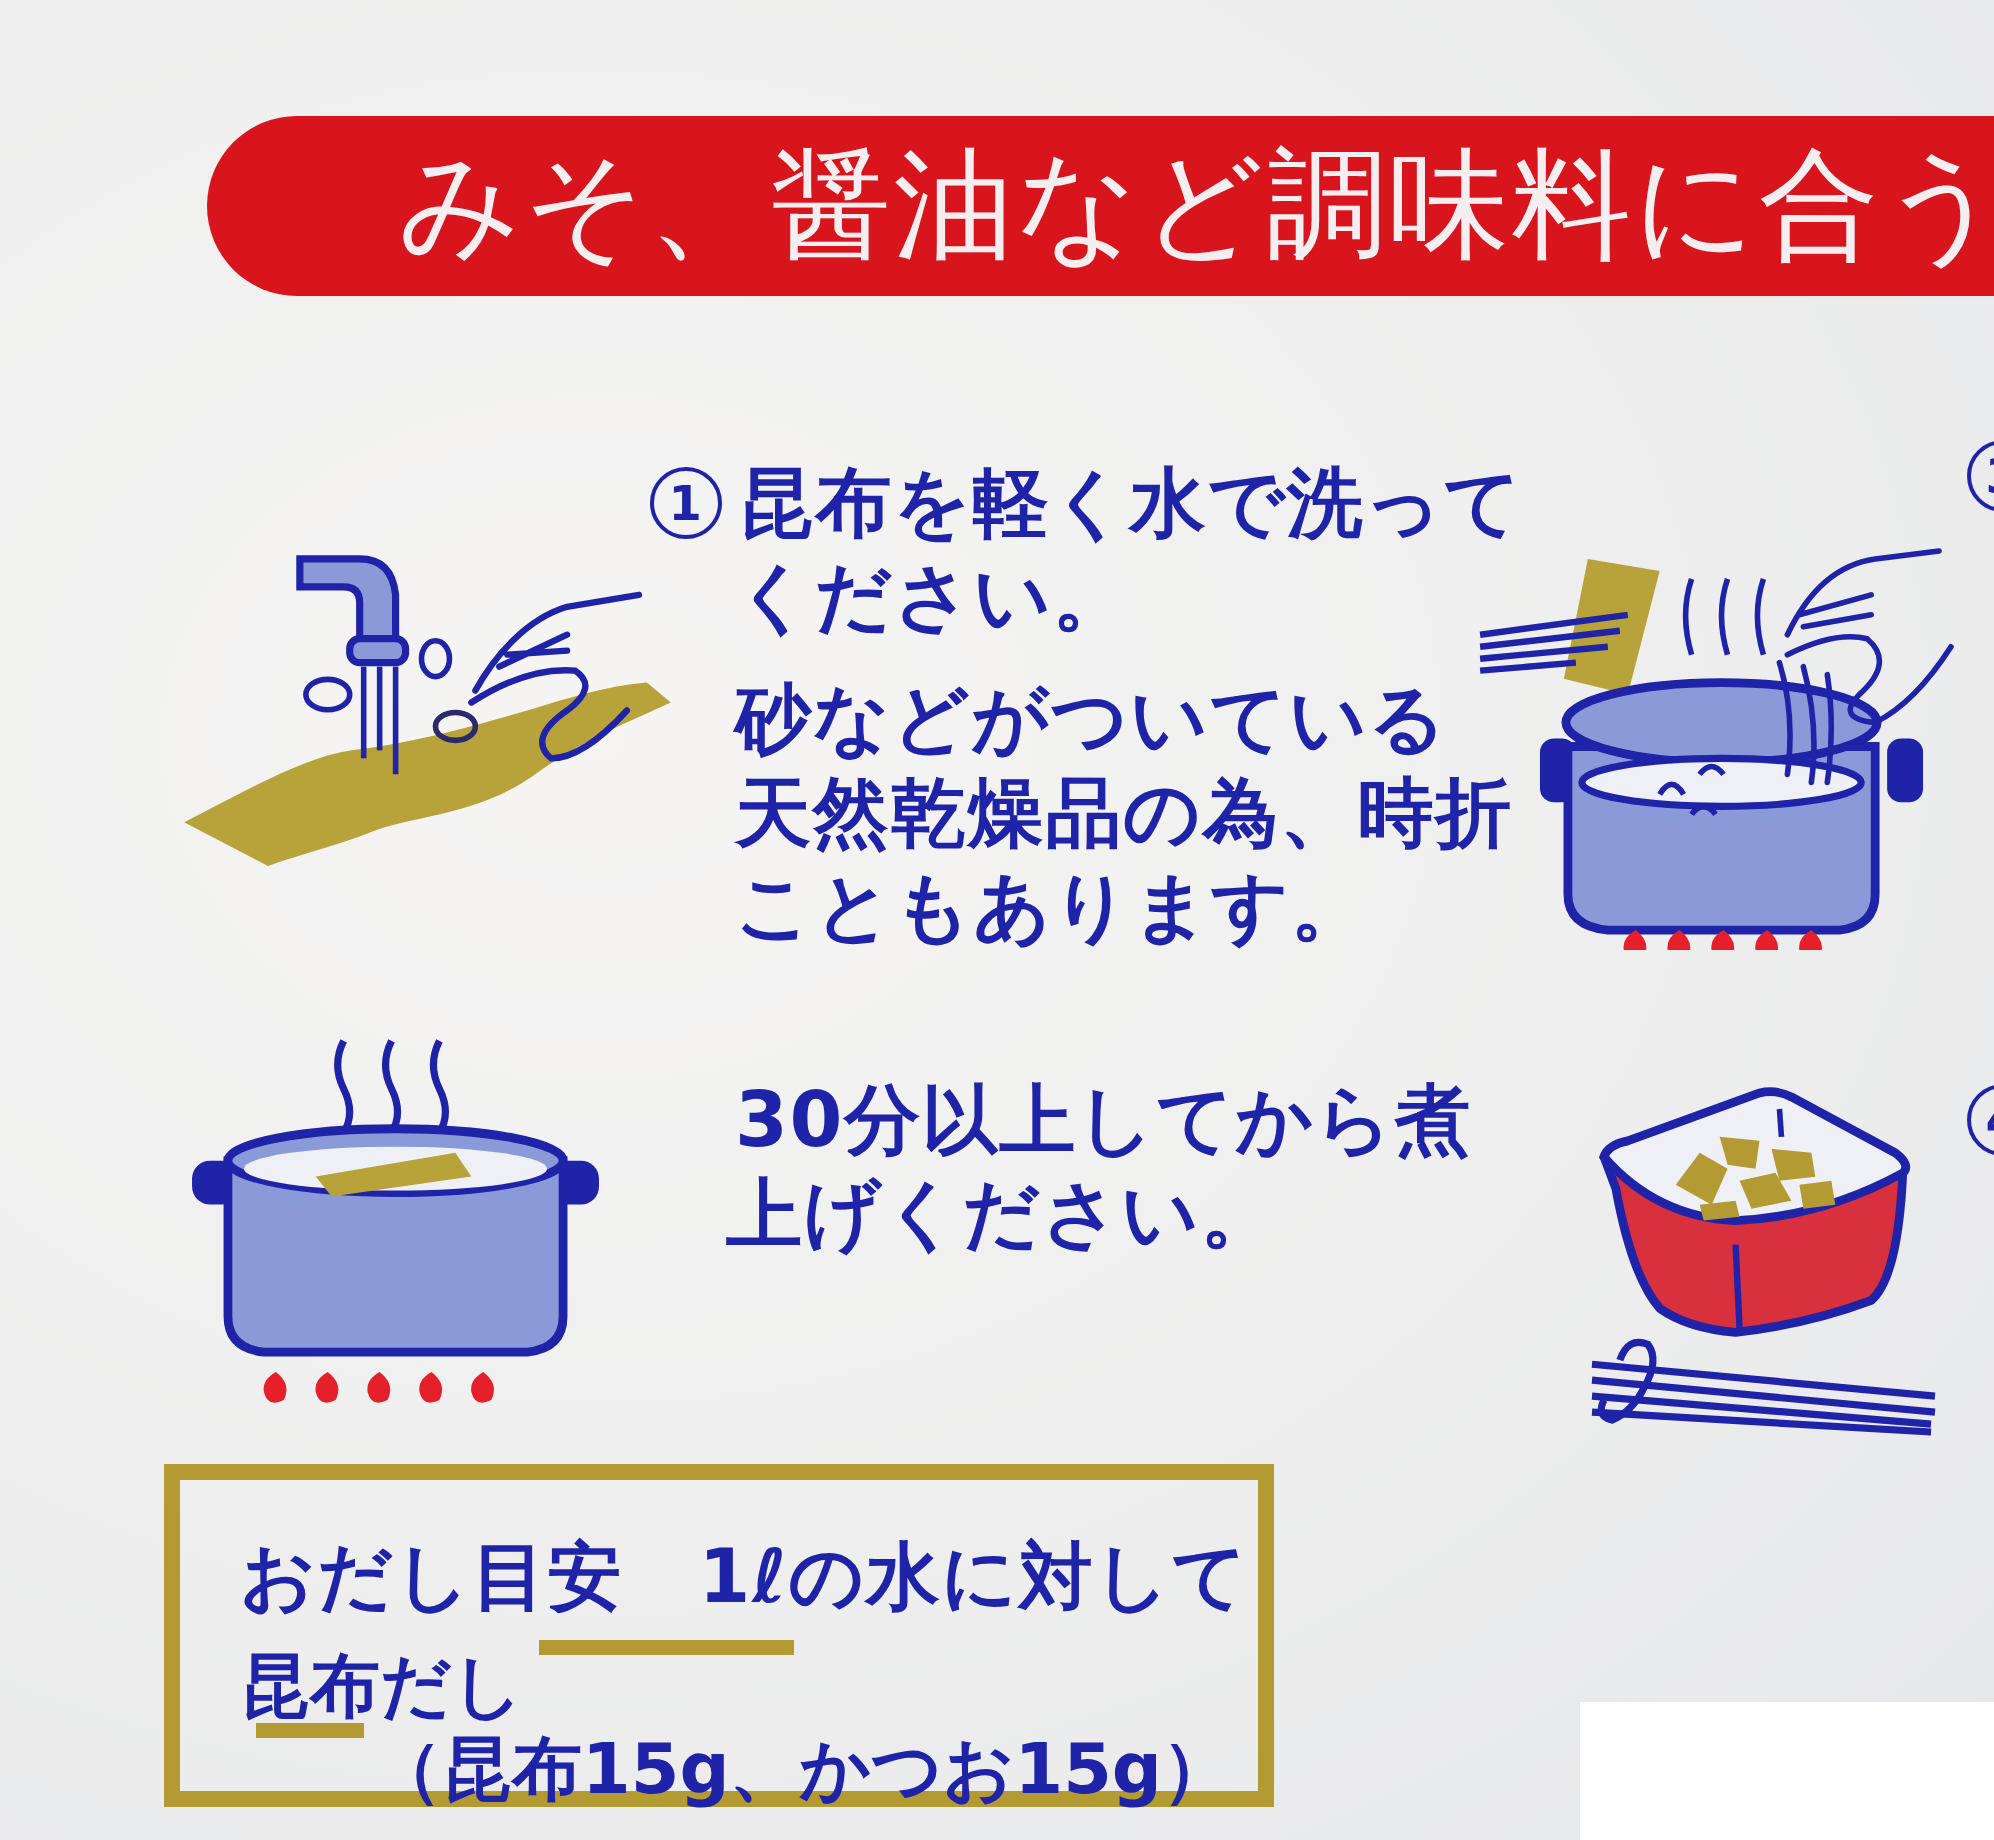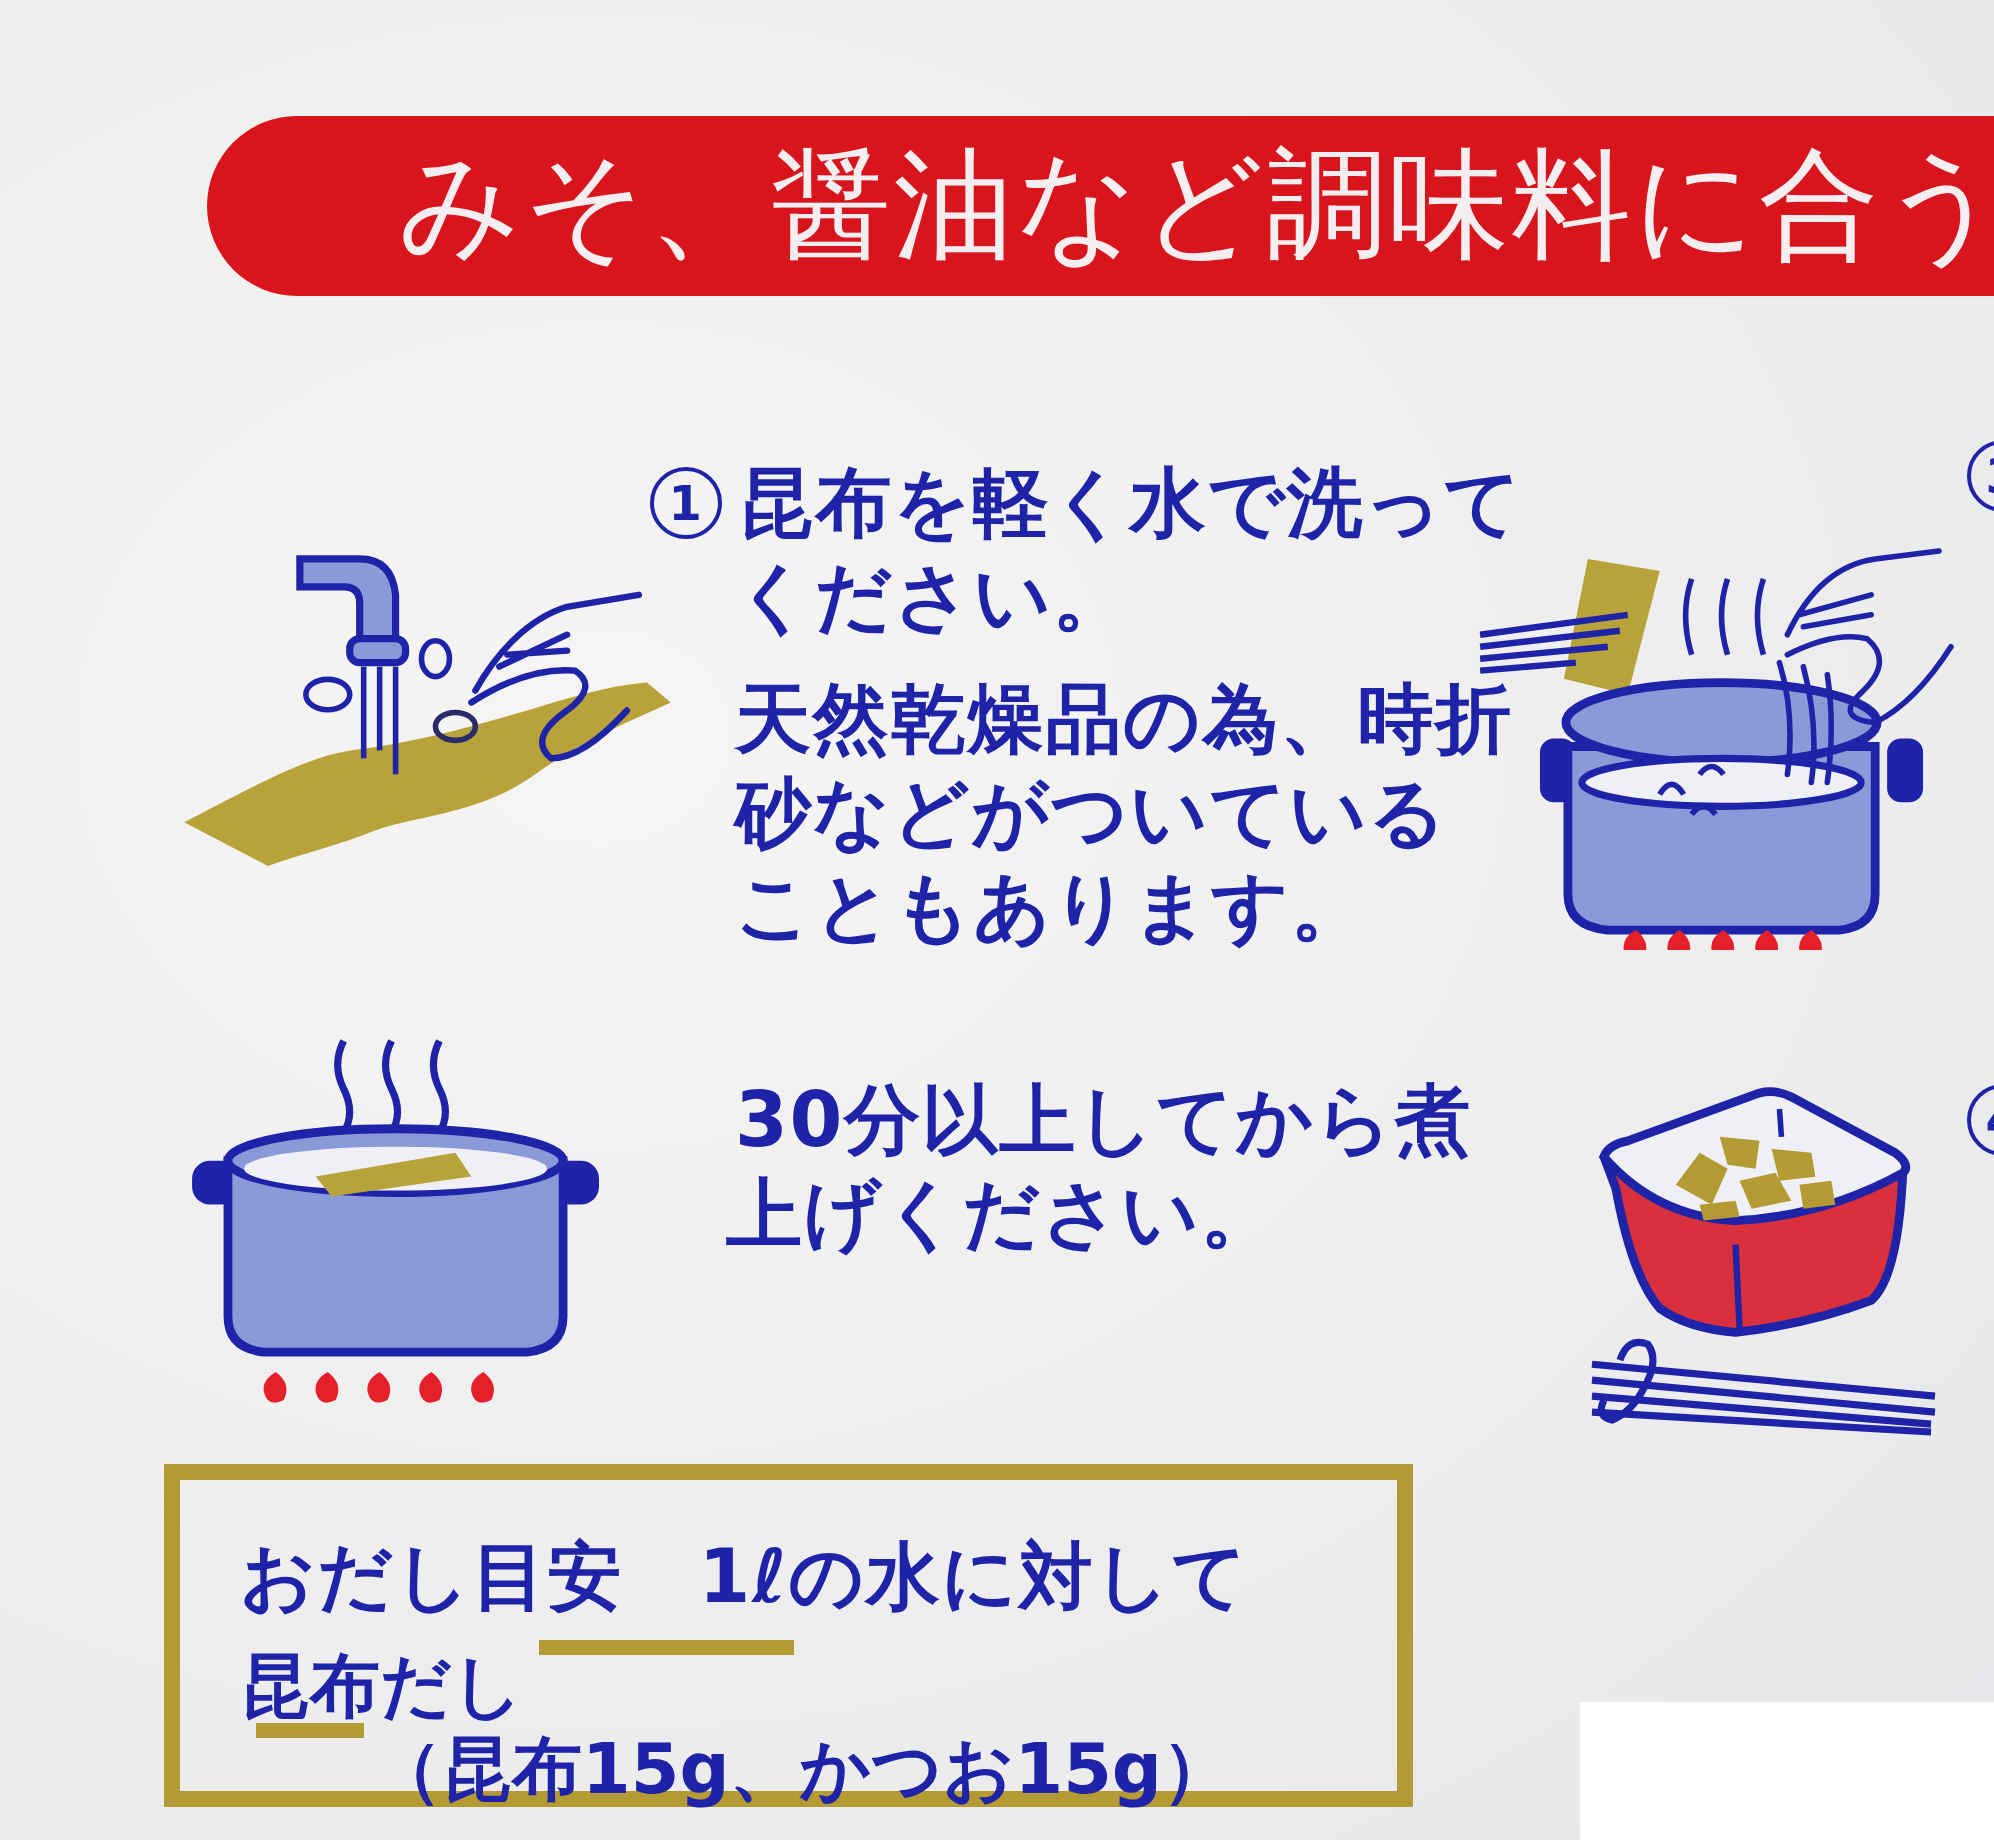--- a/index.html
+++ b/index.html
@@ -18,41 +18,41 @@
   .step .line { font-size:76px; line-height:94px; white-space:nowrap; letter-spacing:1.6px; }
   .step .num {
     display:inline-block; width:64px; height:64px; border:4.8px solid #1f23a8; border-radius:50%;
     font-size:48px; line-height:64px; text-align:center; vertical-align:middle;
     margin-right:16px; font-weight:700; position:relative; top:-4.8px;
   }
   .indent { padding-left:85px; }
   .note { margin-top:28px; }
   .illus { position:absolute; }
   .guide-box {
-    position:absolute; left:164px; top:1464px; width:1249px; height:343px;
+    position:absolute; left:164px; top:1464px; width:1110px; height:343px;
     border:16px solid #b39a33; box-sizing:border-box; color:#1f23a8; font-weight:700;
   }
   .guide-title { position:absolute; left:60px; top:48px; font-size:74px; white-space:nowrap; letter-spacing:1.6px; }
   .guide-row { position:absolute; left:60px; font-size:70px; white-space:nowrap; display:flex; align-items:flex-start; }
   .guide-dash { display:inline-block; height:15px; background:#b39a33; margin:0 20px 0 16px; }
   .redacted { position:absolute; left:1580px; top:1702px; width:1345px; height:139px; background:#ffffff; }
 </style>
 </head>
 <body>
 
 <div class="banner">
   <span class="banner-text">みそ、醤油など調味料に合うだし昆布</span>
 </div>
 
 <div class="step" style="left:650px;top:456px;">
   <div class="line"><span class="num">1</span><span>昆布を軽く水で洗って</span></div>
   <div class="line indent">ください。</div>
   <div class="note">
+    <div class="line indent">砂などがついている</div>
     <div class="line indent">天然乾燥品の為、時折</div>
-    <div class="line indent">砂などがついている</div>
     <div class="line indent">こともあります。</div>
   </div>
 </div>
 
 <div class="step" style="left:650px;top:1073px;">
   <div class="line indent">30分以上してから煮</div>
   <div class="line" style="padding-left:76px">上げください。</div>
 </div>
 
 <div class="step" style="left:1967px;top:429px;">

